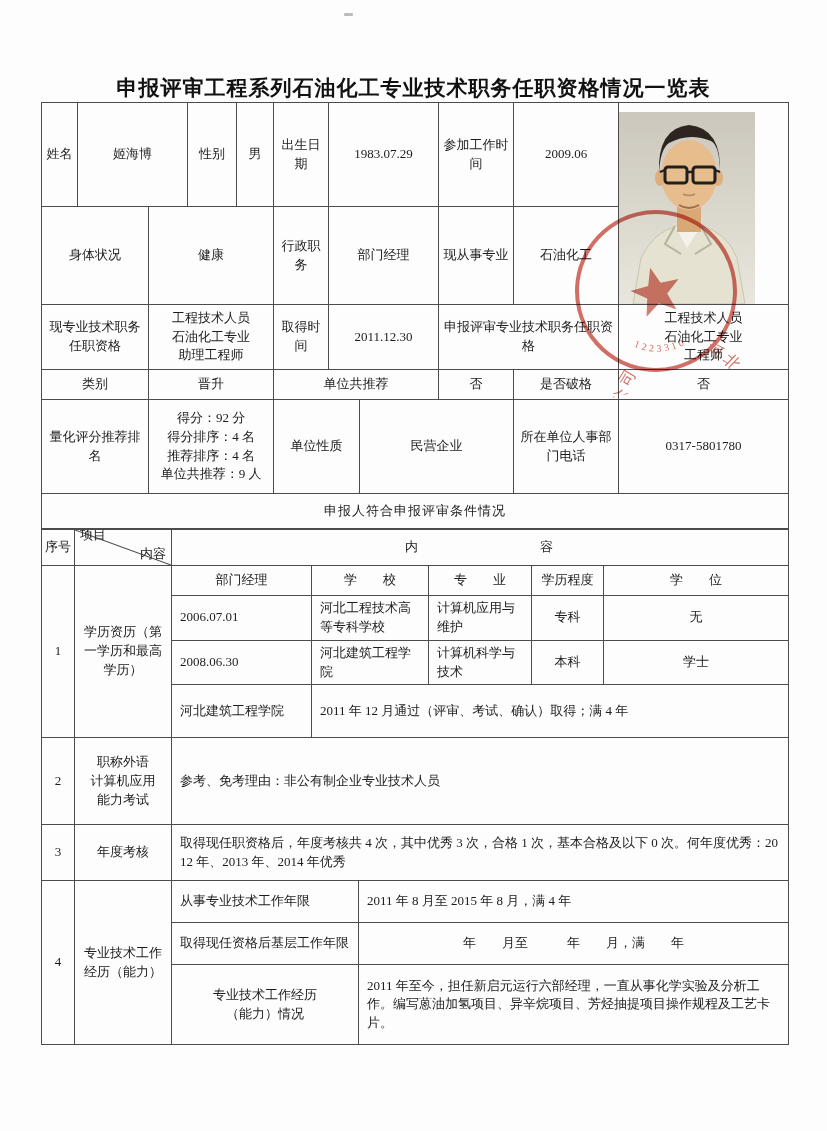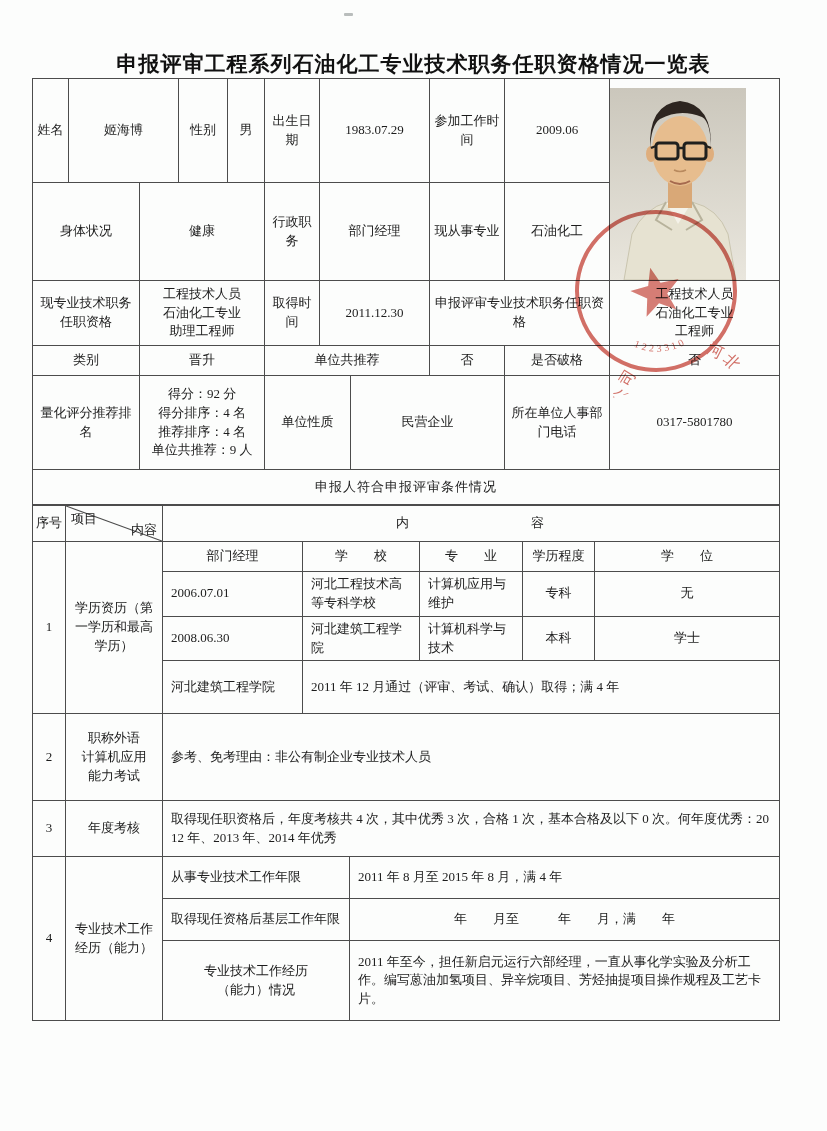--- a/index.html
+++ b/index.html
@@ -1,34 +1,34 @@
 <!DOCTYPE html>
 <html><head>
 <meta charset="utf-8">
 <style>
   html,body{margin:0;padding:0;background:#f4f6f5;}
   .page{position:relative;width:827px;height:1131px;background:#fcfdfc;
         font-family:"Liberation Serif","DejaVu Serif",serif;color:#1c1c1c;overflow:hidden;}
   .top-mark{position:absolute;left:344px;top:13px;width:9px;height:3px;background:#b9bdbc;border-radius:1px;}
-  .title{margin:0;padding-top:50px;text-align:center;font-size:21px;font-weight:700;letter-spacing:1px;color:#111;}
+  .title{margin:0;padding-top:74px;text-align:center;font-size:21px;font-weight:700;letter-spacing:1px;color:#111;}
   .head-line{margin:14px 0 6px 75px;font-size:15px;letter-spacing:.5px;color:#222;}
   .head-line .u{border-bottom:1.2px solid #2f2f2f;padding:0 3px 1px 3px;}
   .head-line .gap{display:inline-block;width:22px;}
-  .t{border-collapse:collapse;table-layout:fixed;margin-left:32px;width:747px;background:transparent;}
+  .t{border-collapse:collapse;table-layout:fixed;margin-left:41px;width:747px;background:transparent;}
   .t td{border:1px solid #4c4c4c;text-align:center;vertical-align:middle;
         font-size:13px;line-height:1.45;padding:2px 3px;overflow:hidden;word-break:break-all;}
   .t .left{text-align:left;padding:3px 8px;}
   .pre{white-space:pre-line;}
   .photo-cell{position:relative;padding:0 !important;}
   .photo{position:absolute;left:0;top:9px;width:136px;height:192px;}
   .banner-row td{font-size:13px;letter-spacing:1px;}
   .diag{position:relative;padding:0 !important;}
   .diag svg.dline{position:absolute;left:0;top:0;width:100%;height:100%;}
   .diag .tr-lab{position:absolute;top:15px;right:5px;font-size:13px;}
-  .diag .bl-lab{position:absolute;bottom:12px;left:5px;font-size:13px;}
+  .diag .bl-lab{position:absolute;bottom:20px;left:5px;font-size:13px;}
   .stamp{position:absolute;left:563px;top:198px;width:186px;height:186px;opacity:.78;
          mix-blend-mode:multiply;transform:rotate(-14deg);pointer-events:none;}
   .content-head{letter-spacing:2px;}
   .score-cell{text-align:left;padding:3px 6px;}
 </style>
 </head>
 <body>
 
 <div class="page">
 

